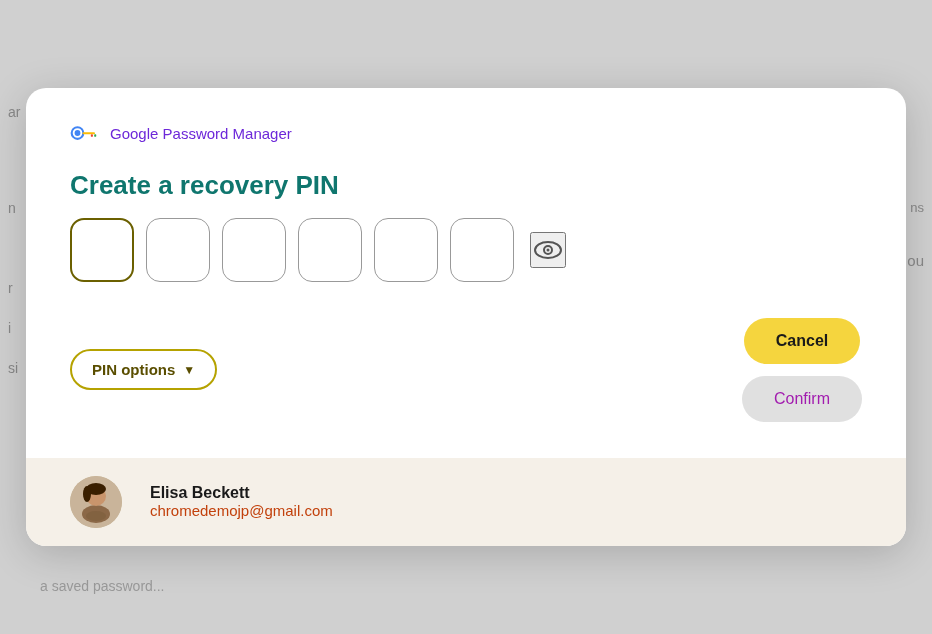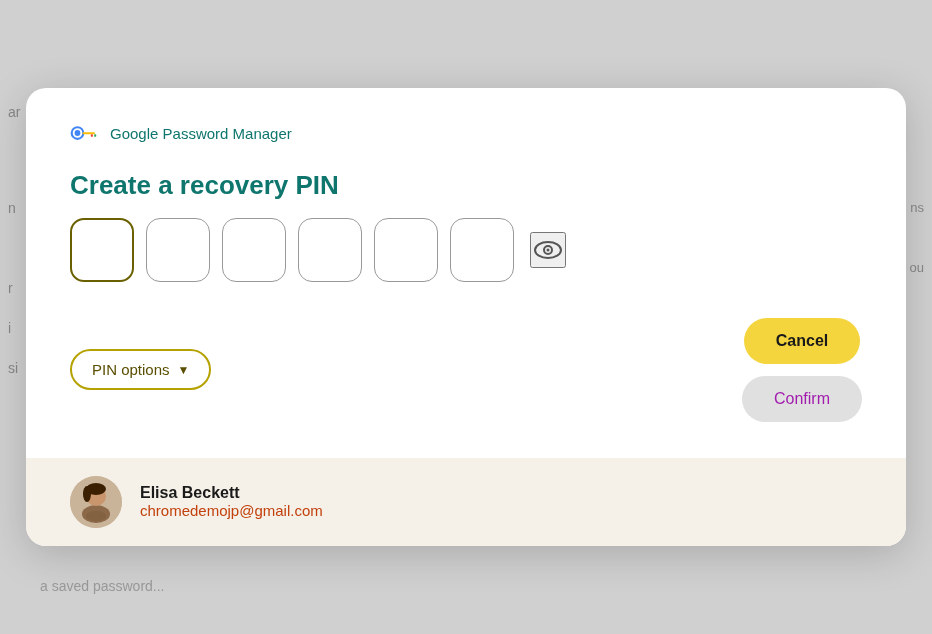--- a/index.html
+++ b/index.html
@@ -30,21 +30,21 @@
       position: absolute;
       font-size: 14px;
       color: #888;
       user-select: none;
     }
     .bg-text-left-top { left: 8px; top: 104px; text-align: center; }
     .bg-text-left-mid { left: 8px; top: 200px; }
     .bg-text-left-bot { left: 8px; top: 280px; }
     .bg-text-left-lower { left: 8px; top: 320px; }
     .bg-text-right { right: 8px; top: 200px; font-size: 13px; }
-    .bg-text-right-lower { right: 8px; top: 260px; font-size: 13px; }
+    .bg-text-right-lower { right: 8px; top: 252px; font-size: 15px; }
     .bg-text-bottom { left: 40px; bottom: 40px; color: #999; }
 
     .dialog {
       width: 880px;
       background: #ffffff;
       border-radius: 20px;
       box-shadow: 0 8px 40px rgba(0,0,0,0.18);
       overflow: hidden;
       position: relative;
     }
@@ -67,21 +67,21 @@
     }
 
     
     .gpm-icon svg {
       width: 30px;
       height: 18px;
     }
 
     .header-title {
       font-size: 15px;
-      color: #0f766e;
+      color: #6d28d9;
       font-weight: 400;
     }
 
     .dialog-heading {
       font-size: 26px;
       font-weight: 700;
       color: #0f766e;
       margin-bottom: 16px;
       line-height: 1.2;
     }
@@ -142,21 +142,21 @@
     .pin-options-btn {
       display: flex;
       align-items: center;
       gap: 8px;
       border: 2px solid #b5a200;
       border-radius: 50px;
       padding: 10px 20px;
       background: #fff;
       cursor: pointer;
       font-size: 15px;
-      font-weight: 400;
+      font-weight: 700;
       color: #5a4e00;
     }
 
     .pin-options-btn .chevron {
       font-size: 12px;
       color: #5a4e00;
     }
 
     .right-buttons {
       display: flex;
@@ -185,21 +185,21 @@
       font-weight: 500;
       color: #a21caf;
       cursor: default;
     }
 
     .dialog-footer {
       background: #f5f0e8;
       padding: 18px 44px;
       display: flex;
       align-items: center;
-      gap: 18px;
+      gap: 28px;
     }
 
     .avatar {
       width: 52px;
       height: 52px;
       border-radius: 50%;
       overflow: hidden;
       flex-shrink: 0;
       background: #c9b99a;
       display: flex;

